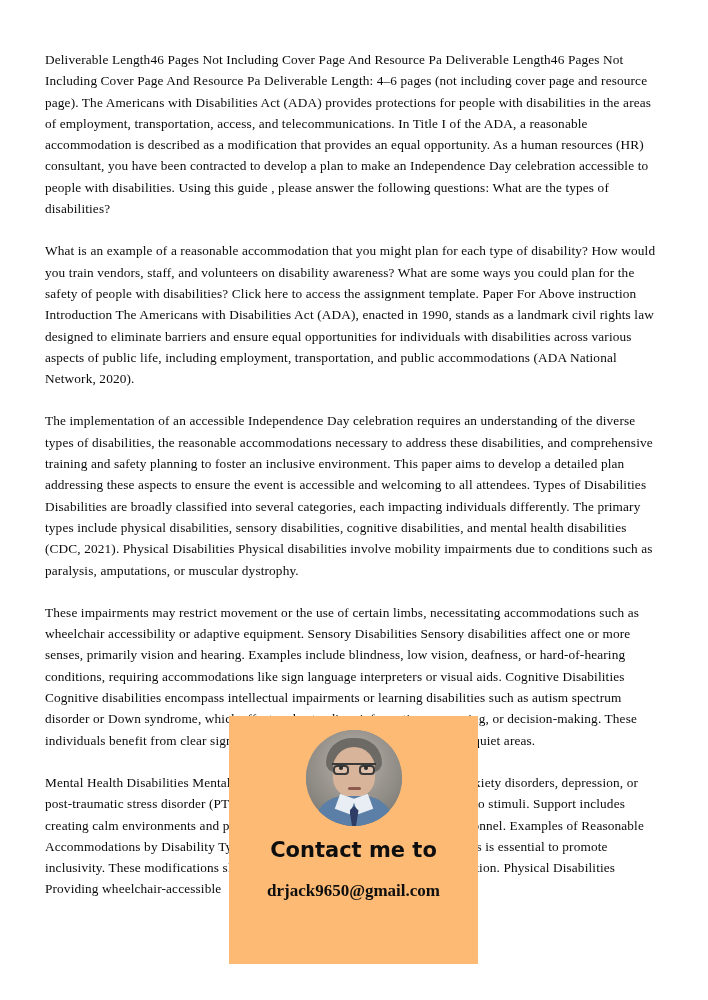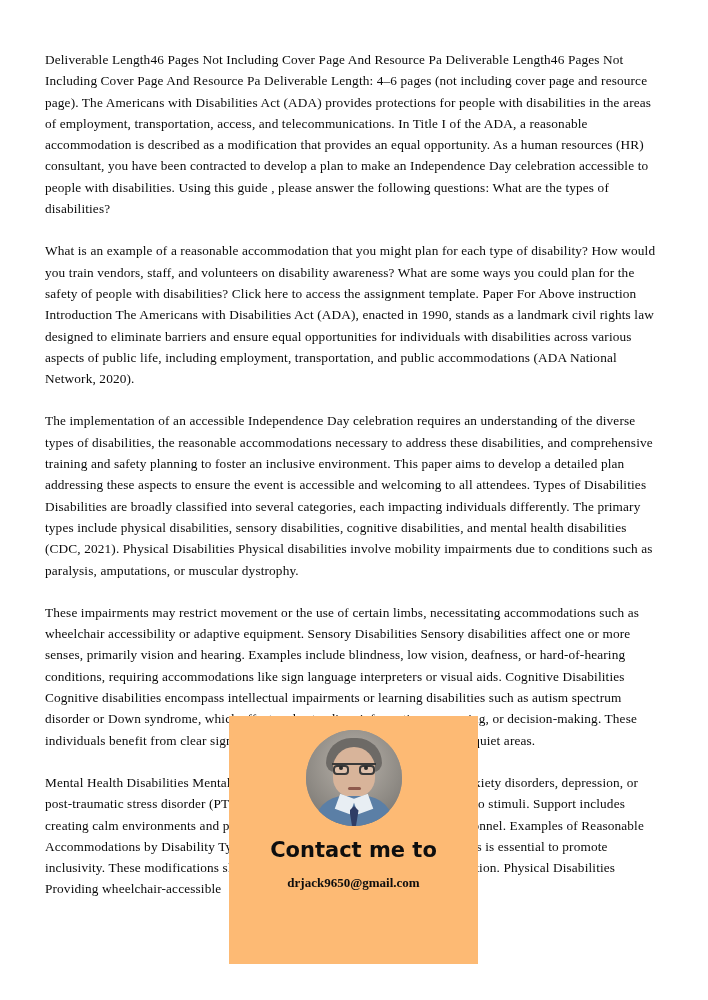--- a/index.html
+++ b/index.html
@@ -144,25 +144,25 @@
     font-weight: bold;
     font-size: 21px;
     line-height: 26px;
     color: #0e0e0e;
     text-align: center;
   }
   .overlay-line1 { margin-top: 11px; }
   .overlay-email {
     font-family: "Liberation Serif", serif;
     font-weight: bold;
-    font-size: 13px;
+    font-size: 17px;
     line-height: 24px;
     color: #0e0e0e;
     text-align: center;
-    margin-top: 8px;
+    margin-top: 16px;
   }
 </style>
 </head>
 <body>
 
 <div class="page">
 
   <div class="doc-body">
     <p class="para">Deliverable Length46 Pages Not Including Cover Page And Resource Pa Deliverable Length46 Pages Not Including Cover Page And Resource Pa Deliverable Length: 4–6 pages (not including cover page and resource page). The Americans with Disabilities Act (ADA) provides protections for people with disabilities in the areas of employment, transportation, access, and telecommunications. In Title I of the ADA, a reasonable accommodation is described as a modification that provides an equal opportunity. As a human resources (HR) consultant, you have been contracted to develop a plan to make an Independence Day celebration accessible to people with disabilities. Using this guide , please answer the following questions: What are the types of disabilities?</p>
     <p class="para">What is an example of a reasonable accommodation that you might plan for each type of disability? How would you train vendors, staff, and volunteers on disability awareness? What are some ways you could plan for the safety of people with disabilities? Click here to access the assignment template. Paper For Above instruction Introduction The Americans with Disabilities Act (ADA), enacted in 1990, stands as a landmark civil rights law designed to eliminate barriers and ensure equal opportunities for individuals with disabilities across various aspects of public life, including employment, transportation, and public accommodations (ADA National Network, 2020).</p>

